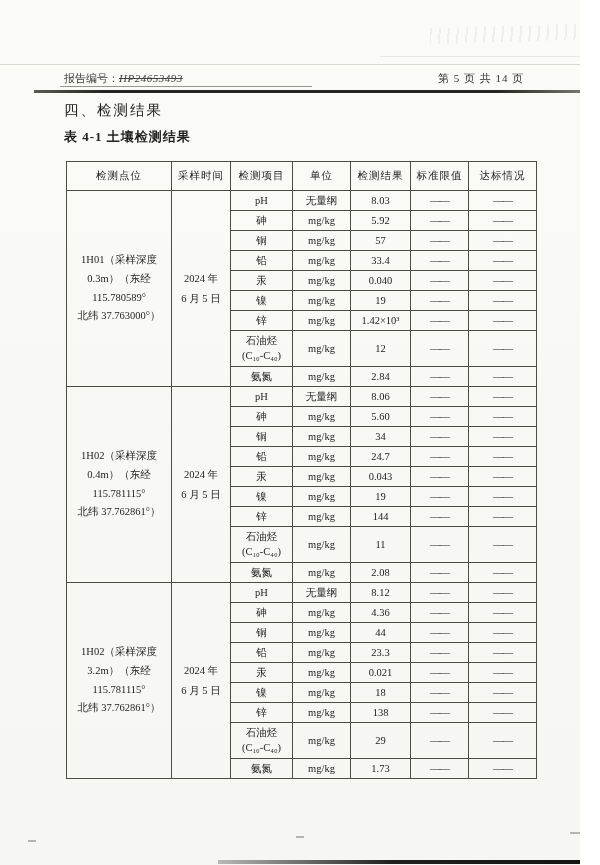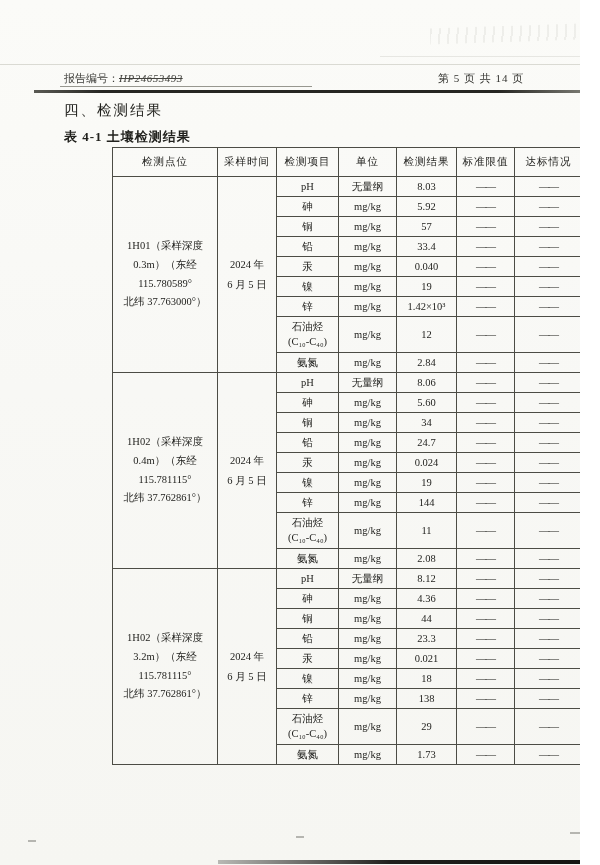--- a/index.html
+++ b/index.html
@@ -33,21 +33,21 @@
     border-bottom:1.5px solid #3a3a35;padding-bottom:4px;white-space:nowrap;letter-spacing:1px;}
   .hdr-rule{position:absolute;left:34px;top:90px;width:566px;height:2.5px;
     background:linear-gradient(to right,#5a5a54,#262622 12%,#262622 82%,#8a8a82);}
 
   .section-title{position:absolute;left:64px;top:101px;font-size:14.5px;font-weight:normal;
     letter-spacing:2px;color:#21211d;}
   .table-title{position:absolute;left:64px;top:128px;font-size:13px;font-weight:bold;
     letter-spacing:1px;color:#21211d;}
 
   
-  .tbl-wrap{position:absolute;left:66px;top:147px;margin-left:46px;}
+  .tbl-wrap{position:absolute;left:66px;top:161px;}
   table.soil{border-collapse:collapse;table-layout:fixed;width:470px;border:1.5px solid #3c3c36;}
   table.soil th,table.soil td{
     border:1px solid #4c4c45;text-align:center;vertical-align:middle;
     font-size:10.5px;color:#1d1d1a;padding:0;font-weight:normal;
     overflow:hidden;
   }
   table.soil thead tr{height:29px;}
   table.soil thead th{letter-spacing:1px;}
   table.soil tbody tr{height:20px;}
   table.soil tbody tr.tall{height:36px;}
@@ -208,21 +208,21 @@
           <tr>
             <td class="item-cell">铅</td>
             <td>mg/kg</td>
             <td>24.7</td>
             <td class="dash-cell">——</td>
             <td class="dash-cell">——</td>
           </tr>
           <tr>
             <td class="item-cell">汞</td>
             <td>mg/kg</td>
-            <td>0.024</td>
+            <td>0.043</td>
             <td class="dash-cell">——</td>
             <td class="dash-cell">——</td>
           </tr>
           <tr>
             <td class="item-cell">镍</td>
             <td>mg/kg</td>
             <td>19</td>
             <td class="dash-cell">——</td>
             <td class="dash-cell">——</td>
           </tr>

